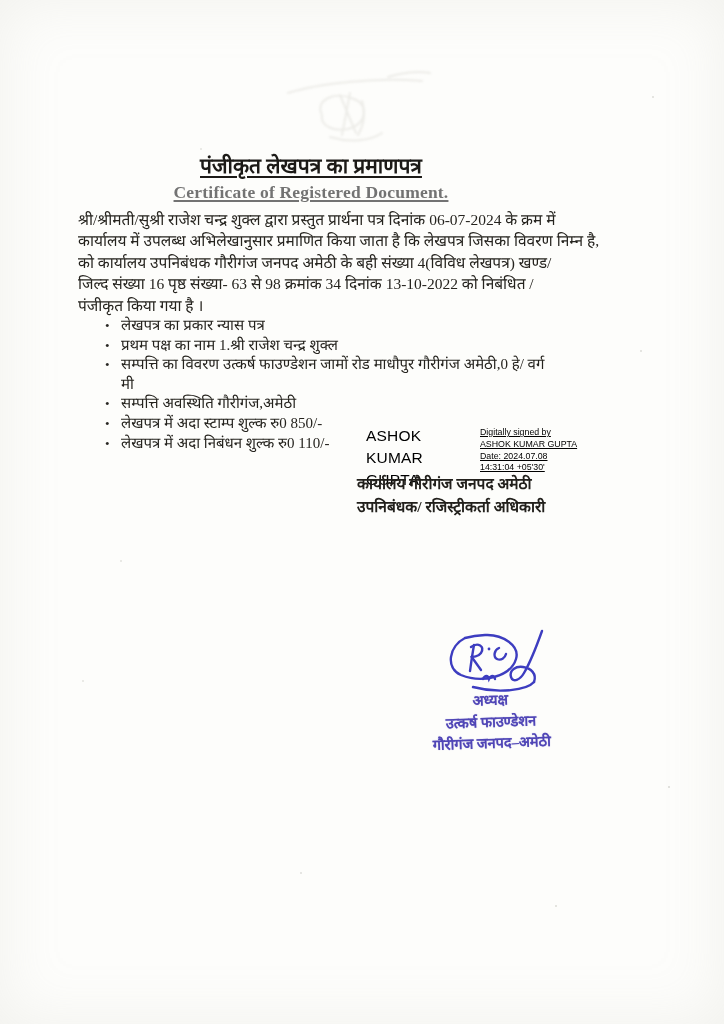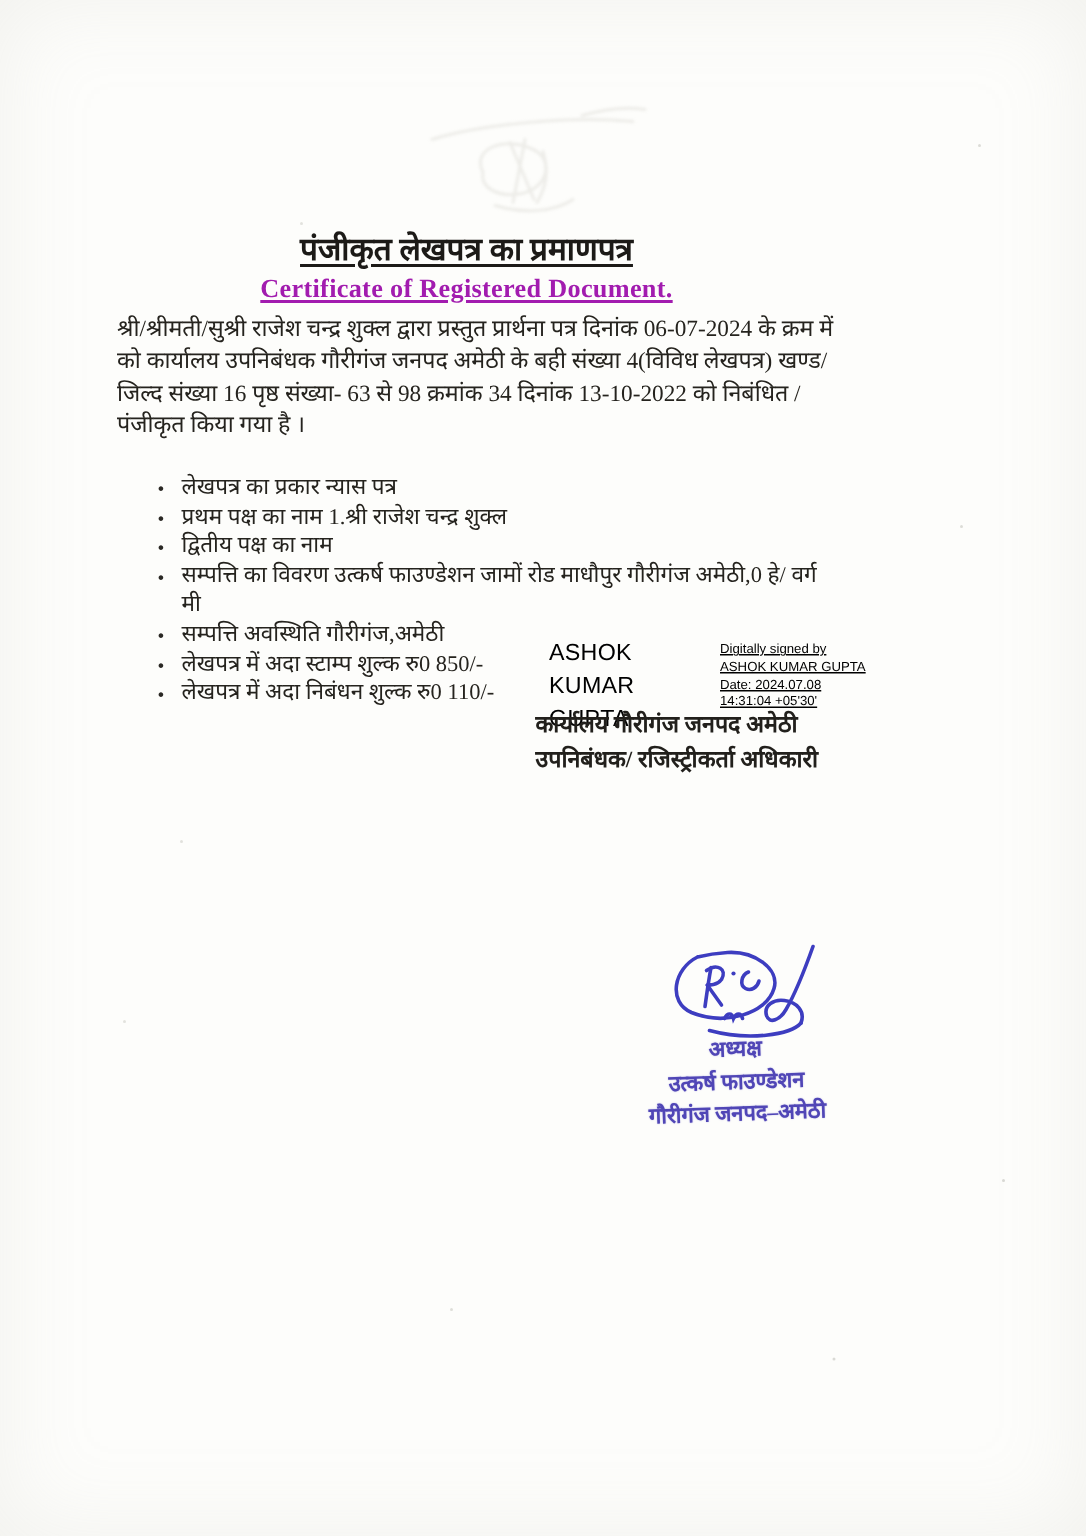--- a/index.html
+++ b/index.html
@@ -22,21 +22,21 @@
   .watermark{ position:absolute; left:270px; top:55px; width:170px; height:95px; opacity:.5; filter:blur(1px); }
 
   .title-block{ position:absolute; left:0; top:153px; width:622px; text-align:center; }
   .title-hi{
     font-family:"Liberation Serif", serif;
     font-size:21px; line-height:27px; font-weight:700;
     color:#1c1a17;
     text-decoration:underline; text-underline-offset:3px; text-decoration-thickness:2px;
   }
   .title-en{
-    font-size:17.5px; line-height:24px; font-weight:700; color:#a21caf;
+    font-size:17.5px; line-height:24px; font-weight:700; color:#737373;
     text-decoration:underline; text-underline-offset:2px; text-decoration-thickness:2px;
     letter-spacing:.2px;
   }
 
   .para{ position:absolute; left:78px; top:209px; font-size:15.5px; line-height:21.4px; color:#25231e; }
   .para .line{ white-space:nowrap; }
   .b{ font-weight:400; }
 
   .bullets{ position:absolute; left:103px; top:316px; width:456px; list-style:none;
             font-size:15px; line-height:19.6px; color:#25231e; }
@@ -75,29 +75,29 @@
     </g>
   </svg>
 
   <div class="title-block">
     <div class="title-hi">पंजीकृत लेखपत्र का प्रमाणपत्र</div>
     <div class="title-en">Certificate of Registered Document.</div>
   </div>
 
   <div class="para">
     <div class="line"><span>श्री/श्रीमती/सुश्री </span><span class="b">राजेश चन्द्र शुक्ल</span><span> द्वारा प्रस्तुत प्रार्थना पत्र दिनांक </span><span class="b">06-07-2024</span><span> के क्रम में</span></div>
+    <div class="line"><span>कार्यालय में उपलब्ध अभिलेखानुसार प्रमाणित किया जाता है कि लेखपत्र जिसका विवरण निम्न है,</span></div>
     <div class="line"><span>को कार्यालय उपनिबंधक </span><span class="b">गौरीगंज</span><span> जनपद </span><span class="b">अमेठी</span><span> के बही संख्या </span><span class="b">4(विविध लेखपत्र)</span><span> खण्ड/</span></div>
     <div class="line"><span>जिल्द संख्या </span><span class="b">16</span><span> पृष्ठ संख्या- </span><span class="b">63</span><span> से </span><span class="b">98</span><span> क्रमांक </span><span class="b">34</span><span> दिनांक </span><span class="b">13-10-2022</span><span> को निबंधित /</span></div>
     <div class="line"><span>पंजीकृत किया गया है ।</span></div>
   </div>
 
   <ul class="bullets">
     <li><span>लेखपत्र का प्रकार </span><span class="b">न्यास पत्र</span></li>
     <li><span>प्रथम पक्ष का नाम </span><span class="b">1.श्री राजेश चन्द्र शुक्ल</span></li>
-    <li><span>द्वितीय पक्ष का नाम</span><span class="b"></span></li>
     <li><span>सम्पत्ति का विवरण </span><span class="b">उत्कर्ष फाउण्डेशन जामों रोड माधौपुर गौरीगंज अमेठी,0 हे/ वर्ग मी</span></li>
     <li><span>सम्पत्ति अवस्थिति </span><span class="b">गौरीगंज,अमेठी</span></li>
     <li><span>लेखपत्र में अदा स्टाम्प शुल्क रु0 </span><span class="b">850/-</span></li>
     <li><span>लेखपत्र में अदा निबंधन शुल्क रु0 </span><span class="b">110/-</span></li>
   </ul>
 
   <div class="digsig">
     <div class="digsig-name">ASHOK KUMAR GUPTA</div>
     <div class="digsig-details">
         <div>Digitally signed by</div>

